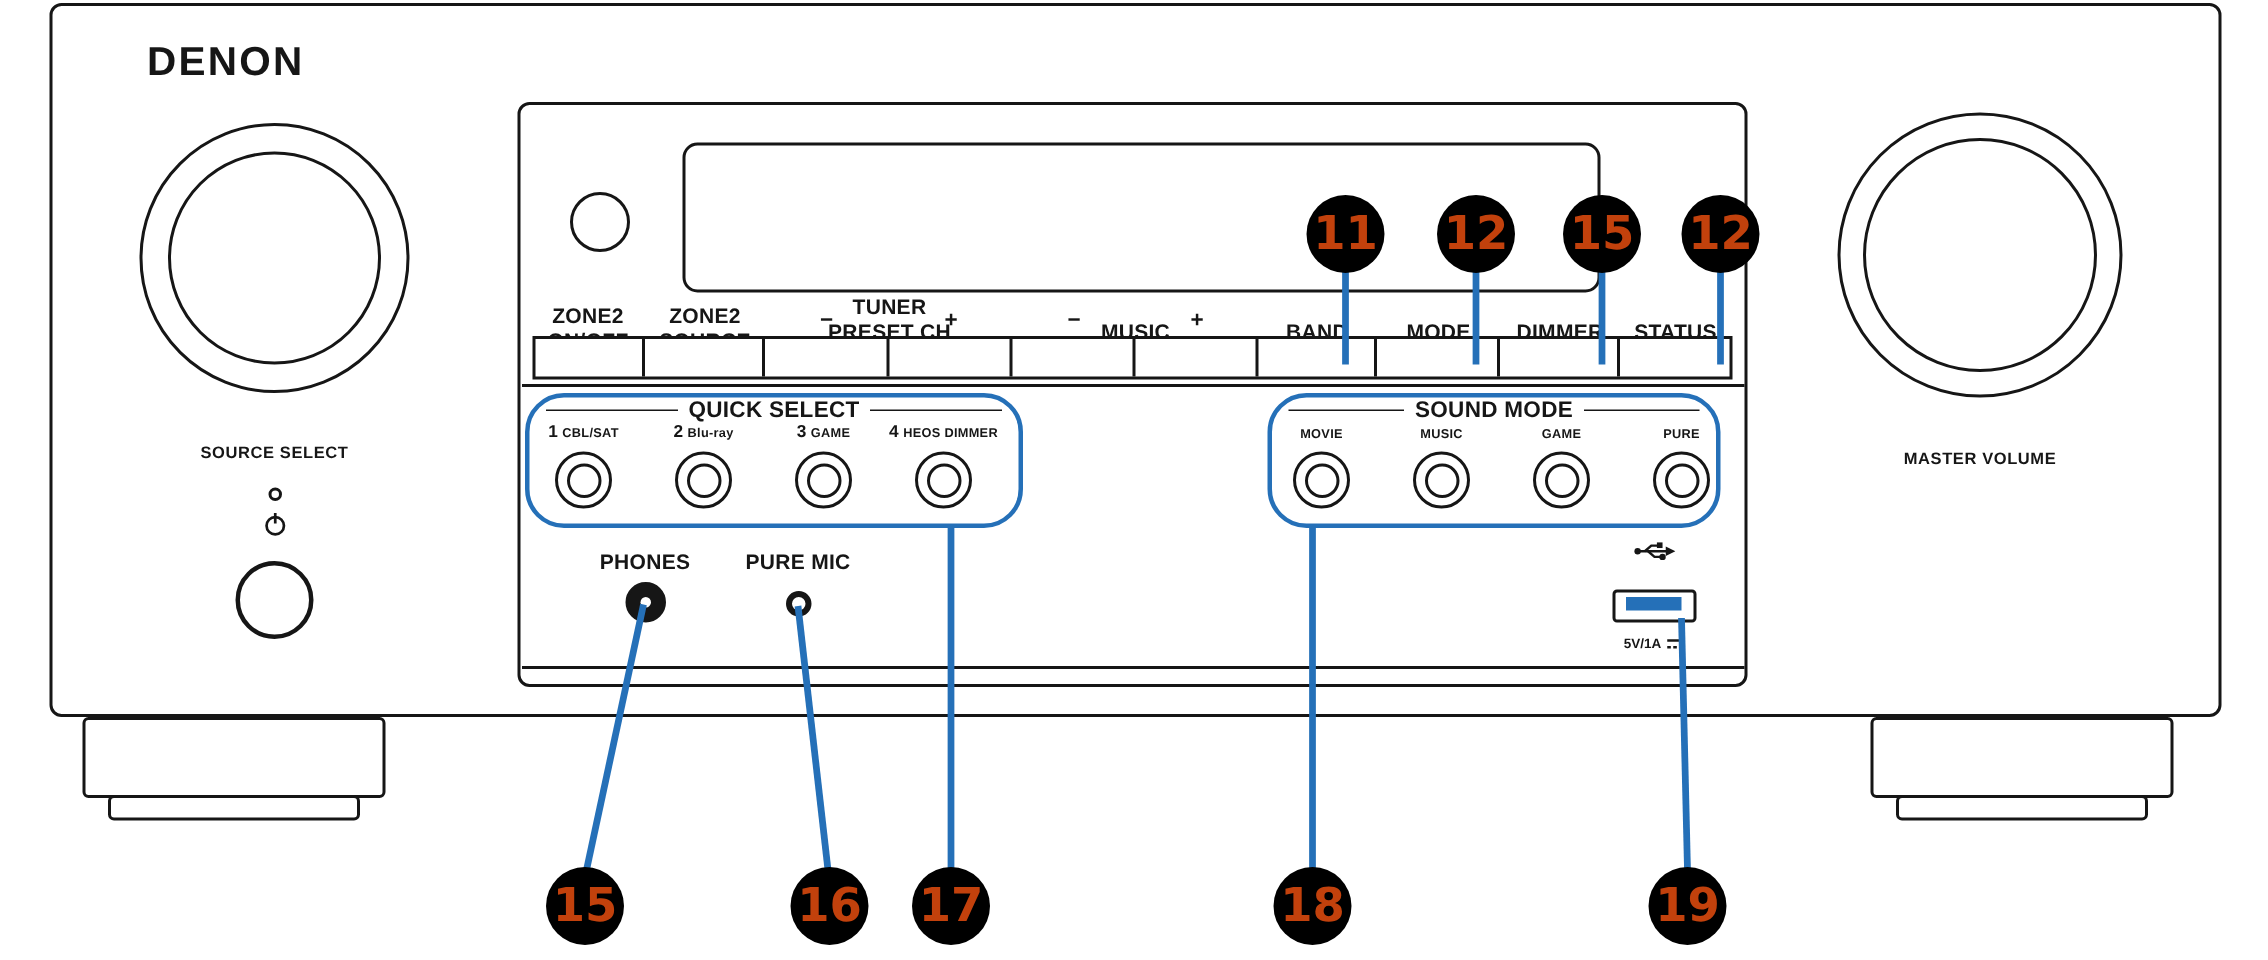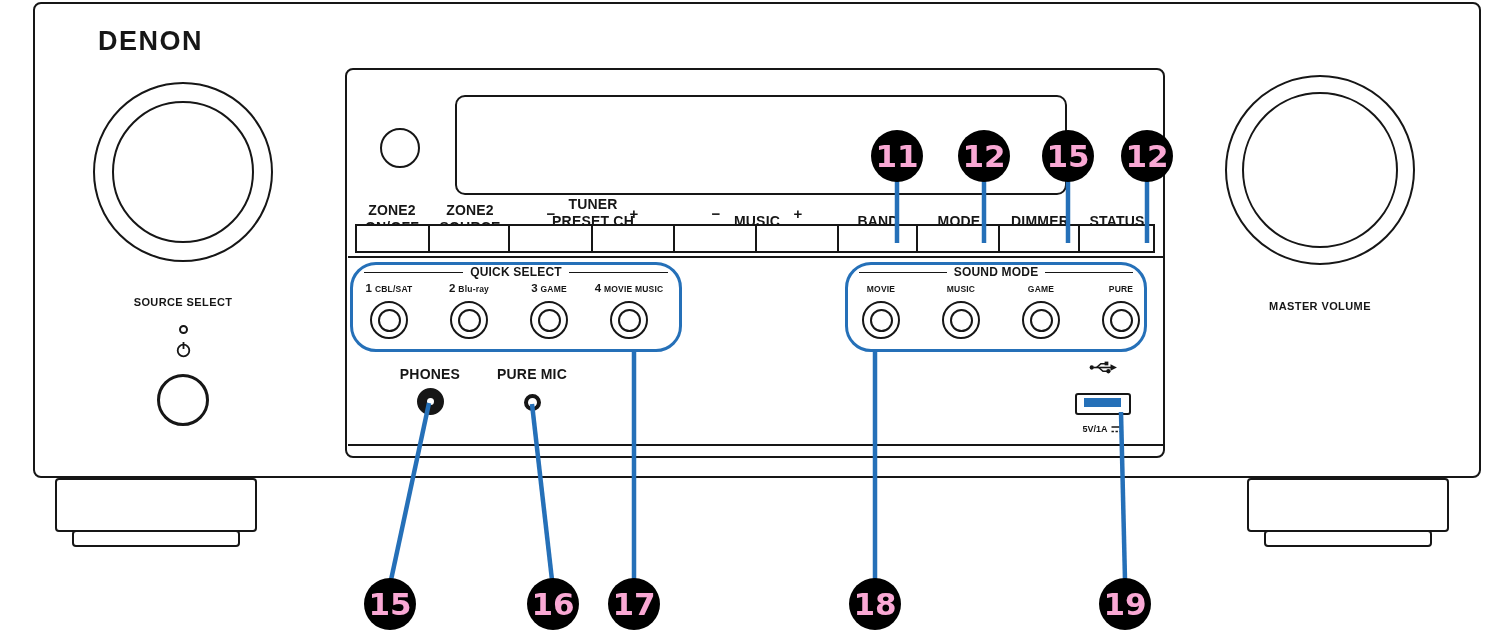--- a/index.html
+++ b/index.html
@@ -13,30 +13,30 @@
          font-size:14px; letter-spacing:.2px; line-height:1.18; white-space:pre-line; }
   .lbl-lg { font-size:11px; letter-spacing:.4px; }
   .sign { position:absolute; transform:translateX(-50%); font-weight:bold; font-size:15px; line-height:1; }
   .brand { position:absolute; font-size:27px; font-weight:bold; letter-spacing:1.5px;text-align:right; }
   .strip { position:absolute; left:355px; top:224px; width:800px; height:29px;
            border:2px solid #161616; display:flex; background:#fff; }
   .strip .key { border-right:2px solid #161616; }
   .strip .key:last-child { border-right:none; flex:1; }
   .group-box { position:absolute; border:3.5px solid var(--accent,#2570B8); border-radius:26px; }
   .group-title { position:absolute; display:flex; align-items:center; gap:7px;
-                 font-size:12px; font-weight:bold; letter-spacing:.2px; }
+                 font-size:15px; font-weight:bold; letter-spacing:.2px; }
   .group-title .rule { flex:1; border-top:1.5px solid #161616; }
   .knob { position:absolute; width:38px; height:38px; border:2.5px solid #161616; border-radius:50%;
           background:#fff; display:flex; align-items:center; justify-content:center; }
   .knob-inner { width:23px; height:23px; border:2.5px solid #161616; border-radius:50%; }
   .knob-label { position:absolute; transform:translateX(-50%); display:flex; align-items:baseline;
                 gap:3px; font-weight:bold; white-space:nowrap; }
   .knob-label .num  { font-size:11.5px; }
   .knob-label .name { font-size:8.5px; letter-spacing:.2px; }
-  .callout { position:absolute; width:52px; height:52px; border-radius:50%; background:#000; color:#f9a8d4;
+  .callout { position:absolute; width:52px; height:52px; border-radius:50%; background:#000; color:#c2410c;
              display:flex; align-items:center; justify-content:center; font-size:31px; font-weight:bold;
              font-family:"DejaVu Sans",sans-serif; }
   .overlay { position:absolute; left:0; top:0; width:1512px; height:640px; pointer-events:none; }
   .overlay line { stroke:var(--accent,#2570B8); stroke-width:4.5; }
   .foot { position:absolute; border:2.5px solid #161616; background:#fff; border-radius:4px; }
 </style>
 </head>
 <body>
 
 <div class="stage">
@@ -107,21 +107,21 @@
   <div class="knob-label" style="left:469px; top:282px;">
     <span class="num">2</span>
     <span class="name">Blu-ray</span>
   </div>
   <div class="knob-label" style="left:549px; top:282px;">
     <span class="num">3</span>
     <span class="name">GAME</span>
   </div>
   <div class="knob-label" style="left:629px; top:282px;">
     <span class="num">4</span>
-    <span class="name">MOVIE MUSIC</span>
+    <span class="name">HEOS DIMMER</span>
   </div>
   <div class="knob" style="left:370px; top:301px;">
       <div class="knob-inner"></div>
     </div>
   <div class="knob" style="left:450px; top:301px;">
       <div class="knob-inner"></div>
     </div>
   <div class="knob" style="left:530px; top:301px;">
       <div class="knob-inner"></div>
     </div>

